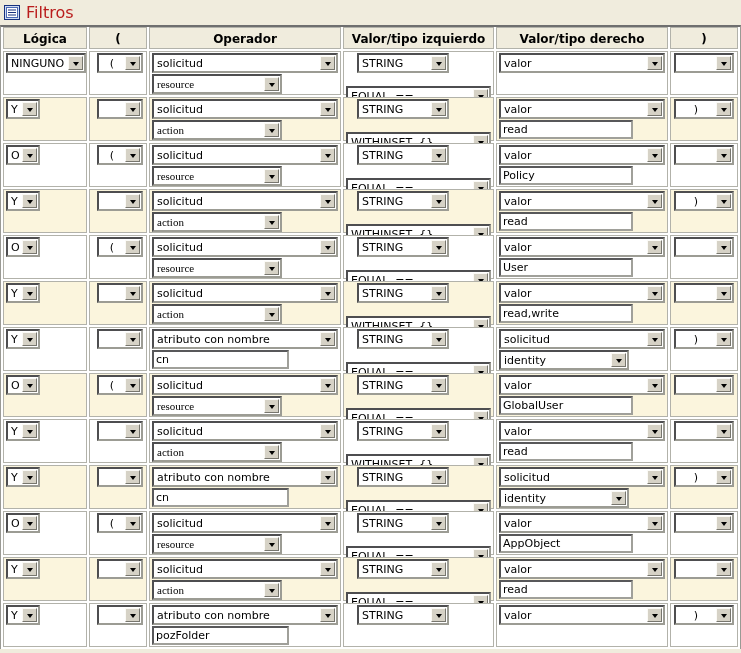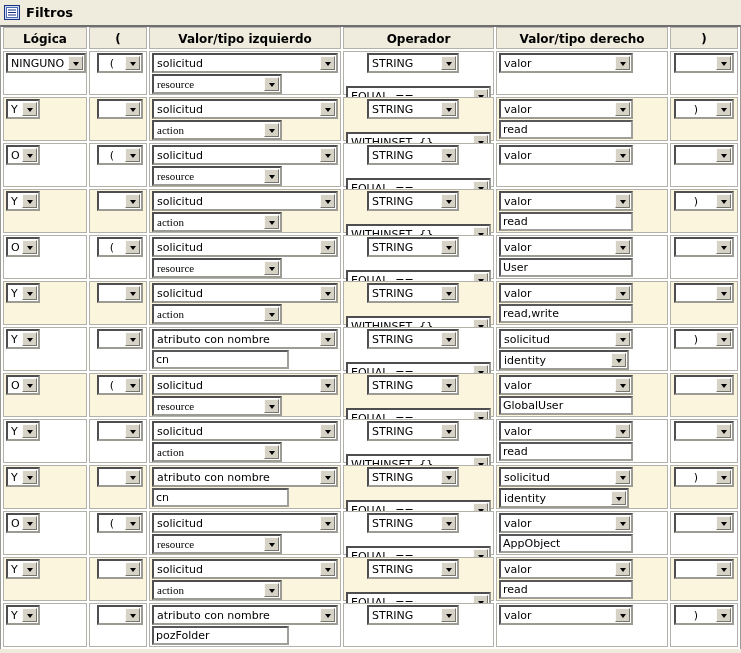--- a/index.html
+++ b/index.html
@@ -5,21 +5,21 @@
   html,body{margin:0;padding:0;}
   body{
     width:741px;height:653px;overflow:hidden;
     background:#f0ecdd;
     font-family:"DejaVu Sans","Liberation Sans",sans-serif;
   }
   .titlebar{
     height:25px;display:flex;align-items:center;gap:6px;
     padding-left:4px;background:#f0ecdd;
   }
-  .titlebar .ttl{font-size:13px;font-weight:bold;color:#000000;}
+  .titlebar .ttl{font-size:16px;font-weight:normal;color:#b91c1c;}
   .tbl{
     box-sizing:border-box;width:741px;
     background:#fff;
     border-top:2px solid #6f6f6f;
     border-left:1px solid #9a9a94;border-right:1px solid #9a9a94;
     padding:0 1px 2px 2px;
     display:flex;flex-direction:column;row-gap:2px;
   }
   .row,.hrow{
     display:grid;
@@ -64,23 +64,23 @@
     font-size:11px;padding:0 2px;margin-top:1px;display:block;
   }
   
   .w-logic-wide{width:80px;}
   .w-logic{width:34px;}
   .w-paren{width:46px;margin-left:5px;}
   .w-paren .cv{text-align:center;padding-left:0;}
   .w-ltype{width:186px;}
   .w-lsub{width:130px;margin-top:1px;font-family:Liberation Serif, serif;}
   .w-linput{width:137px;}
-  .w-optype{width:92px;margin-left:21px;}
+  .w-optype{width:92px;margin-left:11px;}
   .w-opfull{width:145px;margin-top:13px;}
-  .w-rtype{width:134px;}
+  .w-rtype{width:166px;}
   .w-rsub{width:130px;margin-top:1px;}
   .w-rinput{width:134px;}
   .w-close{width:60px;margin-left:1px;}
   .w-close .cv{text-align:center;padding-left:0;}
 </style>
 </head>
 <body>
 
 <div class="titlebar">
   <svg width="16" height="15" viewBox="0 0 16 15">
@@ -90,22 +90,22 @@
     <line x1="4" y1="7.5" x2="12" y2="7.5" stroke="#17317e" stroke-width="1"></line>
     <line x1="4" y1="10" x2="12" y2="10" stroke="#17317e" stroke-width="1"></line>
   </svg>
   <span class="ttl">Filtros</span>
 </div>
 
 <div class="tbl">
   <div class="hrow">
     <div class="hcell">Lógica</div>
     <div class="hcell">(</div>
+    <div class="hcell">Operador</div>
     <div class="hcell">Valor/tipo izquierdo</div>
-    <div class="hcell">Operador</div>
     <div class="hcell">Valor/tipo derecho</div>
     <div class="hcell">)</div>
   </div>
   <div id="rows" style="display:flex;flex-direction:column;row-gap:2px;">
       <div class="row r-white">
     <div class="cell">
       <div class="combo w-logic-wide">
         <span class="cv">NINGUNO</span>
         <span class="arrow-btn">
               <span class="tri"></span>
@@ -281,20 +281,23 @@
             </span>
       </div>
     </div>
     <div class="cell">
       <div class="combo w-rtype">
         <span class="cv">valor</span>
         <span class="arrow-btn">
               <span class="tri"></span>
             </span>
       </div>
+      <div class="right-sub">
+            <input type="text" class="tinput w-rinput" value="Policy" style="">
+          </div>
     </div>
     <div class="cell">
       <div class="combo w-close">
         <span class="cv"></span>
         <span class="arrow-btn">
               <span class="tri"></span>
             </span>
       </div>
     </div>
   </div>

